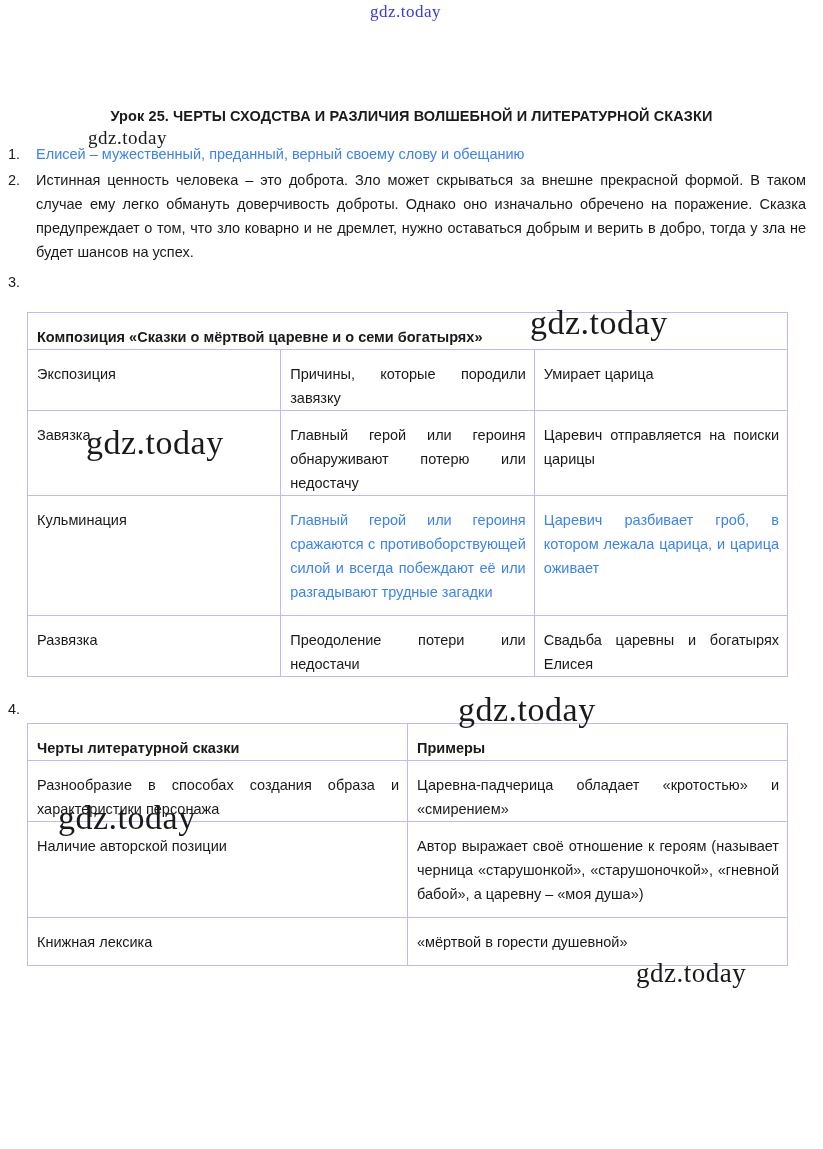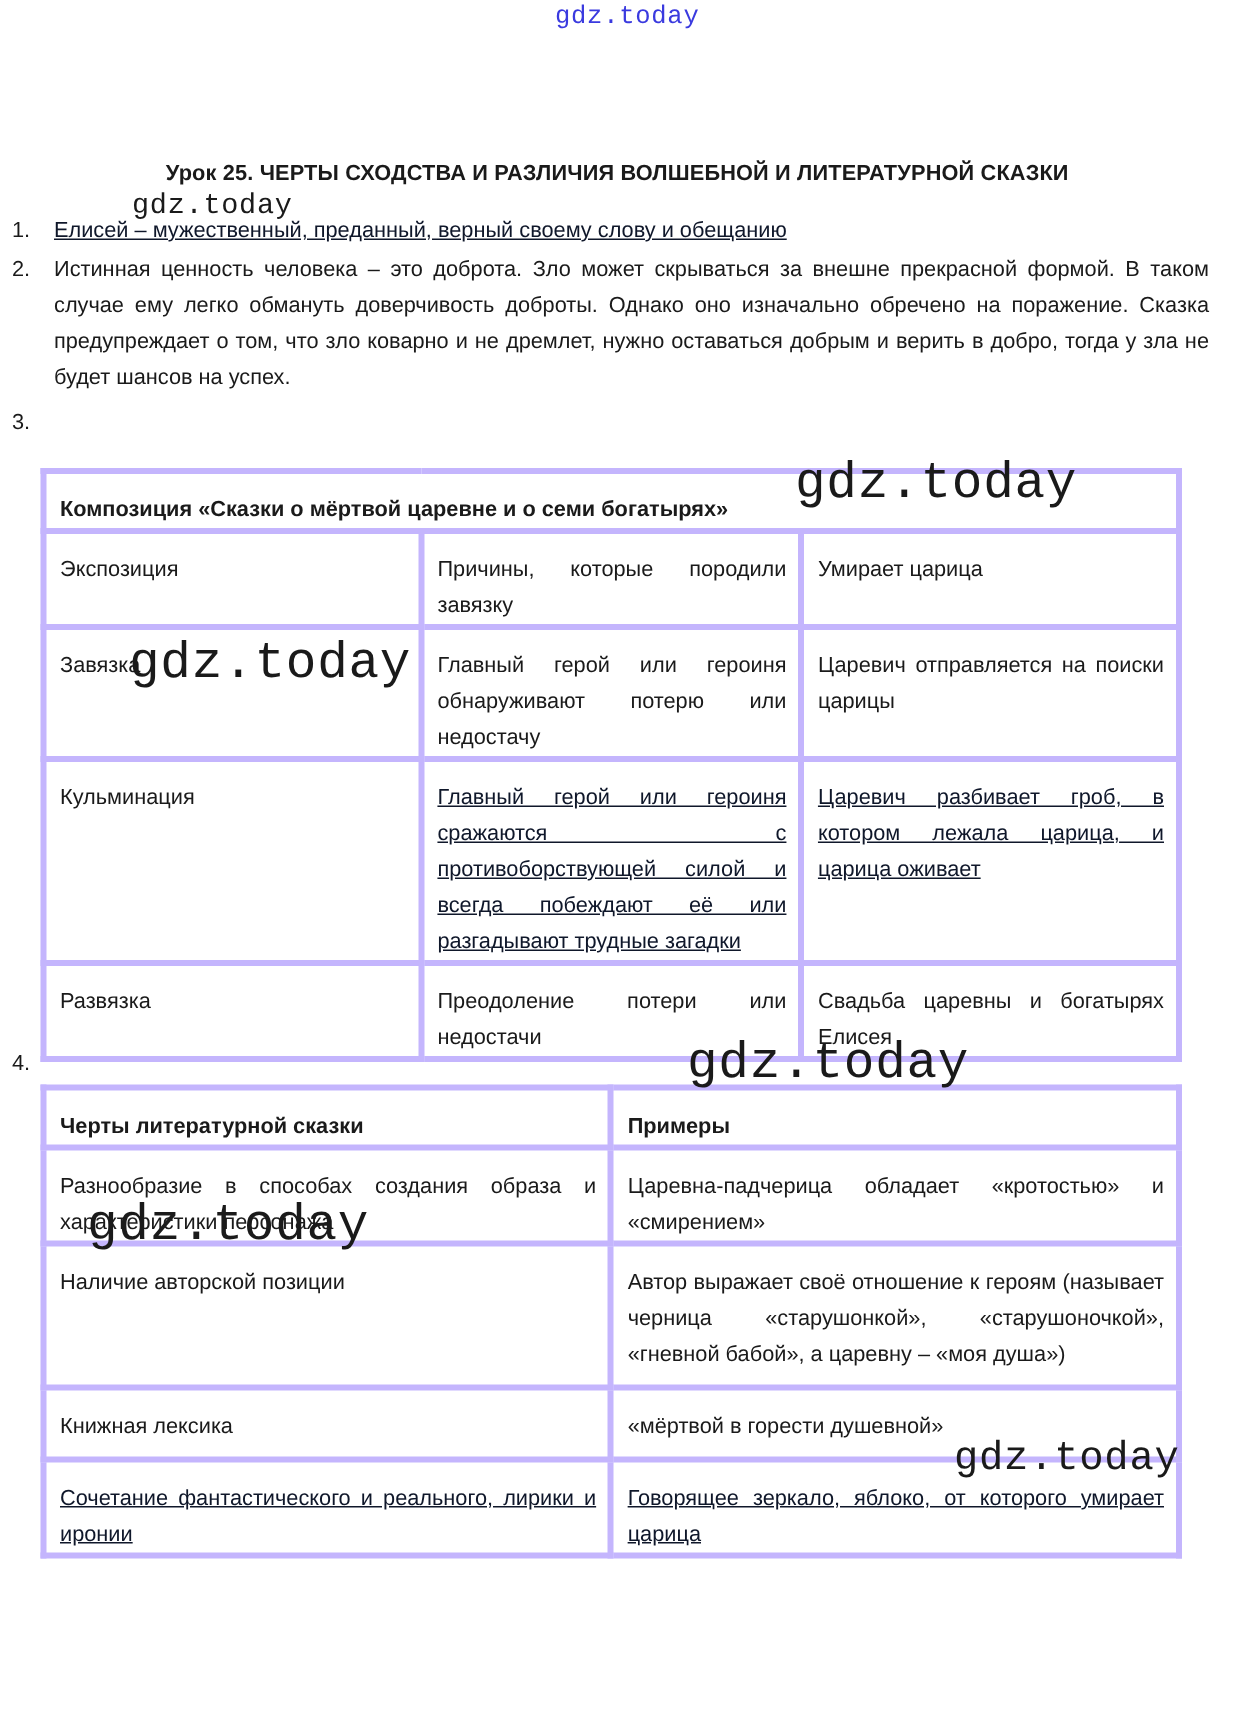--- a/index.html
+++ b/index.html
@@ -2,21 +2,21 @@
 <html><head>
 <meta charset="utf-8">
 <style>
   html, body { margin: 0; padding: 0; background: #ffffff; }
   body {
     width: 823px; height: 1149px; position: relative; overflow: hidden;
     font-family: "Liberation Sans", "DejaVu Sans", sans-serif;
     color: #1a1a1a;
   }
   .wm {
-    position: absolute; font-family: Liberation Mono, monospace;
+    position: absolute; font-family: Liberation Serif, serif;
     font-weight: 300; color: #1a1a1a; letter-spacing: 0.5px; white-space: nowrap;
     line-height: 1;
   }
   .wm-top { left: 370px; top: 3px; font-size: 17px; color: #3a3adf; }
   .wm-a { left: 88px; top: 128px; font-size: 19px; }
   .wm-b { left: 530px; top: 306px; font-size: 34px; }
   .wm-c { left: 86px; top: 426px; font-size: 34px; }
   .wm-d { left: 458px; top: 693px; font-size: 34px; }
   .wm-e { left: 58px; top: 801px; font-size: 34px; }
   .wm-f { left: 636px; top: 960px; font-size: 27px; }
@@ -31,32 +31,32 @@
   .q1 { top: 142px; }
   .q2 { top: 168px; }
   .q3 { top: 270px; }
   .q4 { top: 697px; }
 
   table {
     position: absolute; border-collapse: collapse; font-size: 14.5px;
     line-height: 24px;
   }
   td, th {
-    border: 4px solid #c4b5fd; vertical-align: top; padding: 12px 8px 0 9px;
+    border: 1px solid #c4b5fd; vertical-align: top; padding: 12px 8px 0 9px;
     text-align: justify; font-weight: normal;
   }
   th { text-align: left; font-weight: bold; }
   .t1 { left: 27px; top: 312px; width: 761px; }
   .t1 .c1 { width: 236px; }
   .t1 .c2 { width: 236px; }
   .t1 .c3 { width: 236px; }
   .t2 { left: 27px; top: 723px; width: 761px; border-radius: 26px; }
   .t2 .c1 { width: 362px; }
   .t2 .c2 { width: 362px; }
-  .faded { color: #0f172a; text-decoration: underline; }
+  .faded { color: #3b82f6; }
 </style>
 </head>
 <body>
 
 <div class="wm wm-top" style="color: rgb(58, 58, 223);">gdz.today</div>
 <div class="wm wm-a">gdz.today</div>
 
 <div class="title">Урок 25. ЧЕРТЫ СХОДСТВА И РАЗЛИЧИЯ ВОЛШЕБНОЙ И ЛИТЕРАТУРНОЙ СКАЗКИ</div>
 
 <div class="q q1">
@@ -117,22 +117,18 @@
     <td class="c2">Царевна-падчерица обладает «кротостью» и «смирением»</td>
   </tr>
   <tr style="height:96px">
     <td class="c1">Наличие авторской позиции</td>
     <td class="c2">Автор выражает своё отношение к героям (называет черница «старушонкой», «старушоночкой», «гневной бабой», а царевну – «моя душа»)</td>
   </tr>
   <tr style="height:48px">
     <td class="c1">Книжная лексика</td>
     <td class="c2">«мёртвой в горести душевной»</td>
   </tr>
-  <tr style="height:48px">
-    <td class="c1 faded">Сочетание фантастического и реального, лирики и иронии</td>
-    <td class="c2 faded">Говорящее зеркало, яблоко, от которого умирает царица</td>
-  </tr>
 </tbody>
   </table>
 
 <div class="wm wm-d">gdz.today</div>
 <div class="wm wm-e">gdz.today</div>
 <div class="wm wm-f">gdz.today</div>
 
 </body></html>

